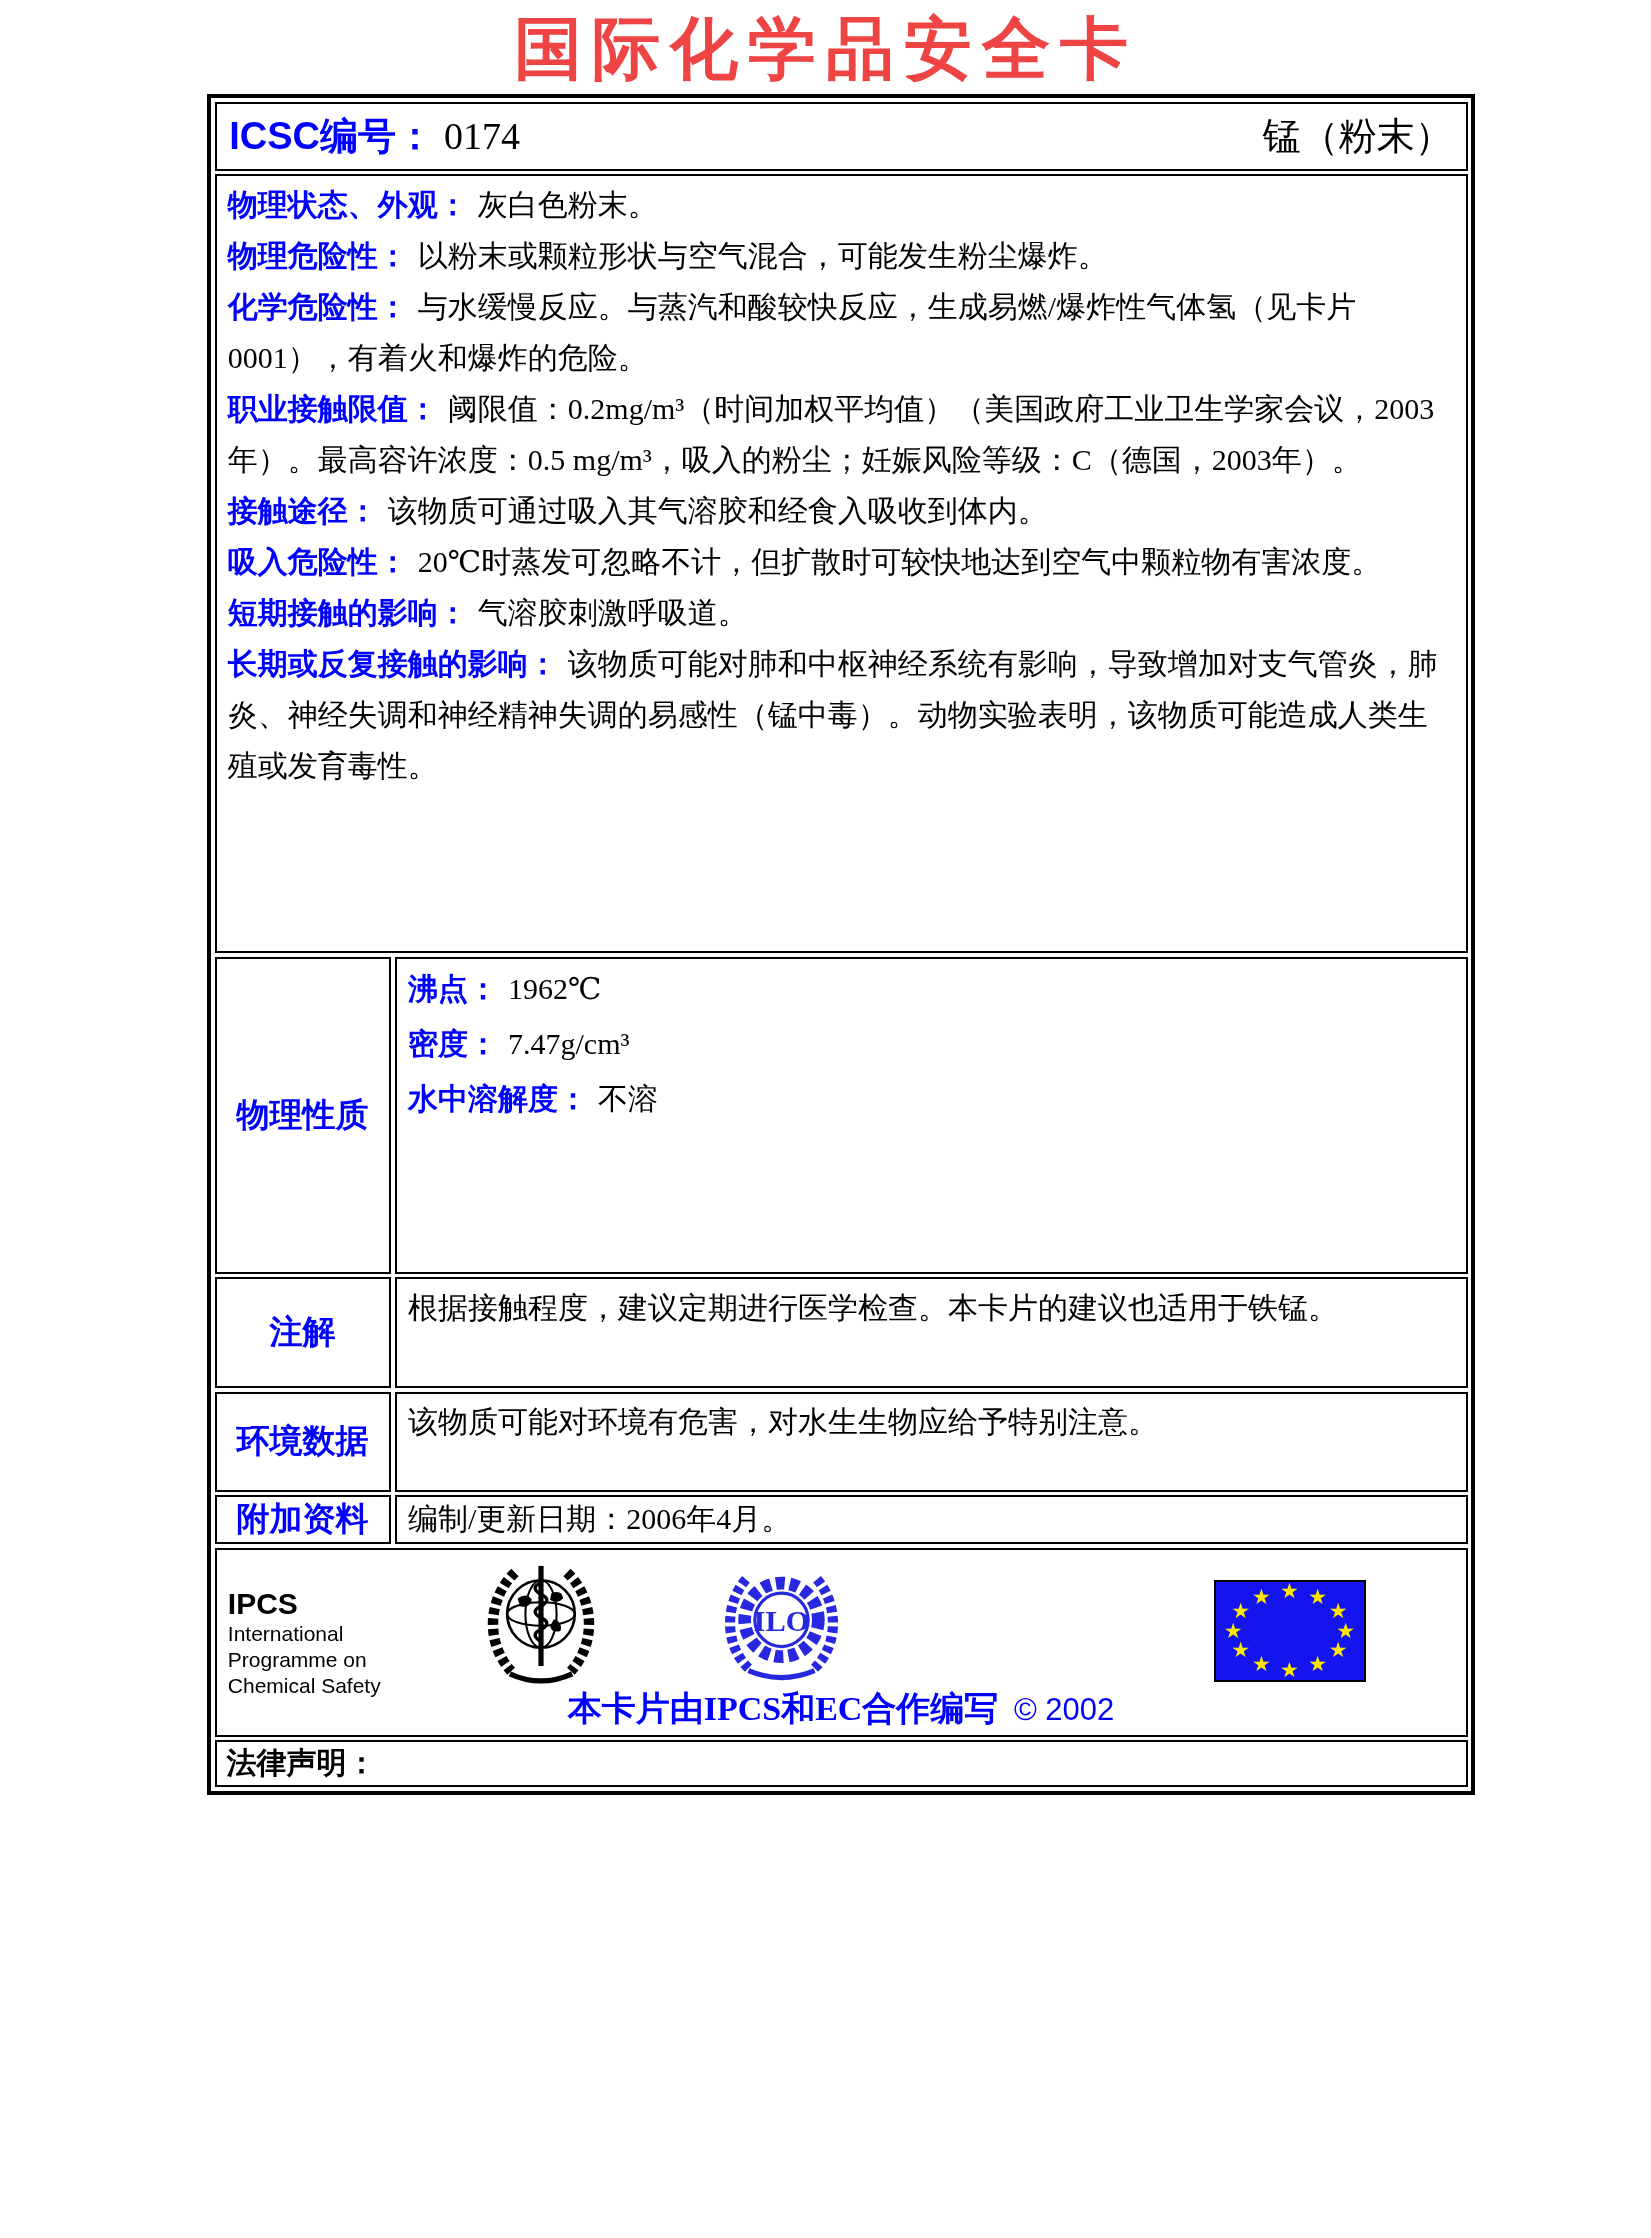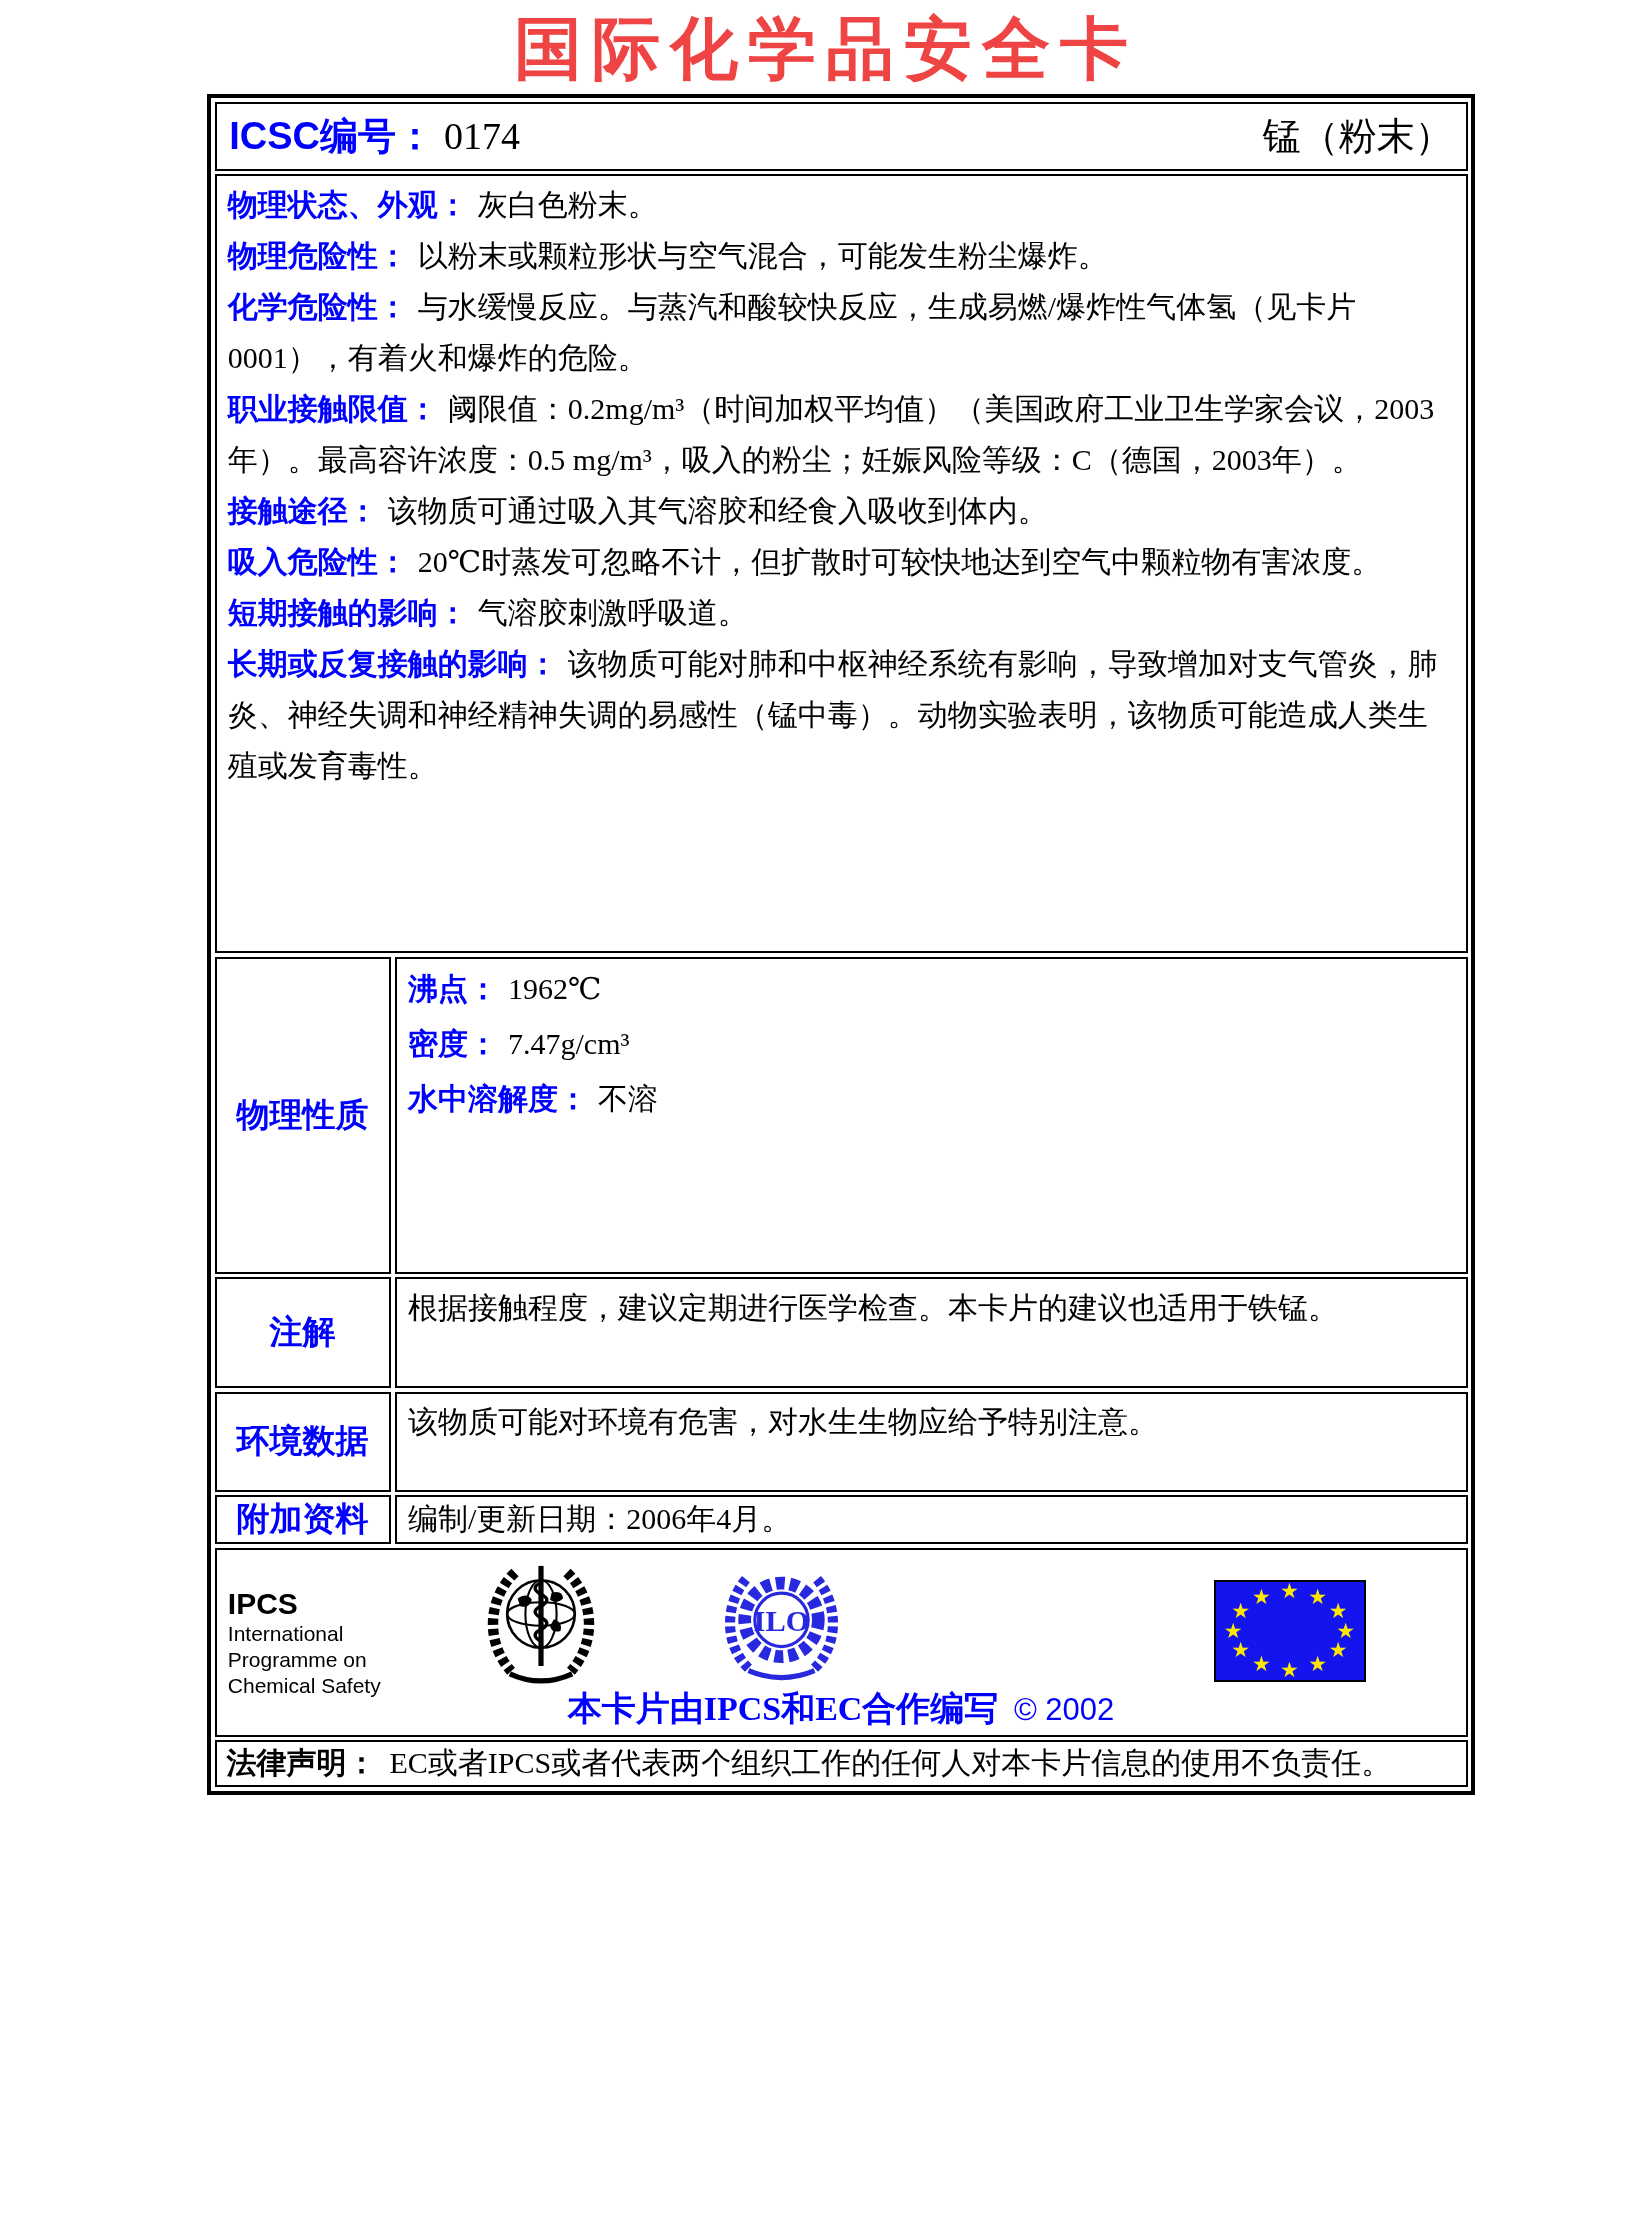--- a/index.html
+++ b/index.html
@@ -66,21 +66,21 @@
   }
   .caption{
     position:absolute;bottom:2.8px;left:0;width:100%;text-align:center;white-space:nowrap;
   }
   .caption-main{color:#0000FF;font-weight:bold;font-size:34px;}
   .caption-year{color:#0000FF;font-size:31px;margin-left:12.7px;font-family:"Liberation Sans","DejaVu Sans",sans-serif;}
 
   .footer-cell{
     flex:1;display:flex;align-items:center;padding:0 10px;min-height:47px;font-size:30px;
   }
-  .footer-label{font-weight:bold;font-family:"Liberation Sans","DejaVu Sans",sans-serif;margin-right:13px;}
+  .footer-label{font-weight:bold;font-family:"Liberation Sans","DejaVu Sans",sans-serif;margin-right:7px;}
 </style>
 </head>
 <body>
 
 <div class="page">
 
   <div class="page-title">国际化学品安全卡</div>
 
   <div class="tbl">
 
@@ -193,19 +193,18 @@
         <div class="caption">
           <span class="caption-main">本卡片由IPCS和EC合作编写</span>
           <span class="caption-year">© 2002</span>
         </div>
       </div>
     </div>
 
     <div class="row">
       <div class="cell footer-cell">
         <span class="footer-label">法律声明：</span>
-        <span>EC或者IPCS或者代表两个组织工作的任何人对本卡片信息的使用不负责任。</span>
       </div>
     </div>
 
   </div>
 </div>
 
 
 </body></html>

